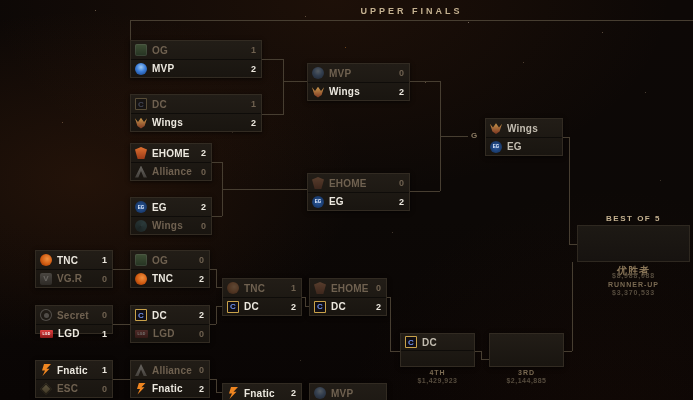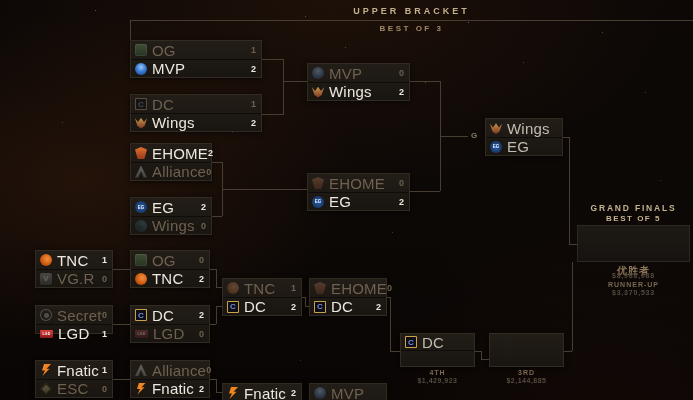--- a/index.html
+++ b/index.html
@@ -26,21 +26,21 @@
     font-size:9px;font-weight:bold;letter-spacing:3px;color:#c4b190;}
   .hdr2{position:absolute;left:130px;right:0;top:24px;text-align:center;
     font-size:8px;font-weight:bold;letter-spacing:2.5px;color:#a08a68;}
   .hl,.vl{position:absolute;background:#473e31;}
   .hl{height:1px;}.vl{width:1px;}
   .match{position:absolute;box-sizing:border-box;border:1px solid #322b22;
     background:linear-gradient(180deg,#221d17,#191510);box-shadow:0 1px 4px rgba(0,0,0,.65);}
   .slot{height:18px;display:flex;align-items:center;padding-right:5px;box-sizing:border-box;}
   .slot + .slot{border-top:1px solid rgba(0,0,0,.5);}
   .sm .slot{height:16px;}
-  .tname{font-size:15px;font-weight:normal;letter-spacing:.2px;white-space:nowrap;}
+  .tname{font-size:10px;font-weight:bold;letter-spacing:.2px;white-space:nowrap;}
   .score{margin-left:auto;font-size:9px;font-weight:bold;}
   .w .tname,.w .score{color:#ece8df;}
   .l .tname,.l .score{color:#6f6150;}
   .n .tname,.n .score{color:#c2bcb0;}
   .l .logo{opacity:.45;filter:saturate(.55) brightness(.85);}
   .ph{width:100%;text-align:center;font-size:8px;font-weight:bold;color:#8a7a62;letter-spacing:1px;}
   .logo{flex:none;width:12px;height:12px;margin:0 5px 0 4px;border-radius:2px;
     display:flex;align-items:center;justify-content:center;color:#fff;
     font-size:7px;font-weight:bold;}
   .lg-og{background:linear-gradient(180deg,#57b347,#1e6b28);box-shadow:inset 0 0 0 1px rgba(255,255,255,.25);}
@@ -83,24 +83,23 @@
   .p4-prz{left:400px;width:75px;top:377px;font-size:7px;color:#564c3e;letter-spacing:.5px;}
   .p3-lbl{left:489px;width:75px;top:369px;font-size:7px;color:#7a6a52;letter-spacing:1px;}
   .p3-prz{left:489px;width:75px;top:377px;font-size:7px;color:#564c3e;letter-spacing:.5px;}
 </style>
 </head>
 <body>
 
 <div id="stage">
   <div id="particles"></div>
 
-  <div class="hdr1">UPPER BRACKET</div>
+  <div class="hdr1">UPPER FINALS</div>
   <div class="hl" style="left:130px;top:20px;width:563px"></div>
   <div class="vl" style="left:130px;top:20px;height:20px"></div>
-  <div class="hdr2">BEST OF 3</div>
 
   <div class="match" style="left:130px;top:40px;width:132px;height:38px">
     <div class="slot l">
         <span class="logo lg-og"></span>
         <span class="tname">OG</span>
         <span class="score">1</span>
       </div>
     <div class="slot w">
         <span class="logo lg-mvp"></span>
         <span class="tname">MVP</span>
@@ -176,21 +175,20 @@
         <span class="tname">Wings</span>
         <span class="score"></span>
       </div>
     <div class="slot n">
         <span class="logo lg-eg"></span>
         <span class="tname">EG</span>
         <span class="score"></span>
       </div>
   </div>
 
-  <div class="gtxt gf-title">GRAND FINALS</div>
   <div class="gtxt gf-format">BEST OF 5</div>
   <div class="gf-box"></div>
   <div class="gtxt champ-lbl">优胜者</div>
   <div class="gtxt champ-prz">$8,988,088</div>
   <div class="gtxt ru-lbl">RUNNER-UP</div>
   <div class="gtxt ru-prz">$3,370,533</div>
 
   <div class="match" style="left:35px;top:250px;width:78px;height:38px">
     <div class="slot w">
         <span class="logo lg-tnc"></span>

